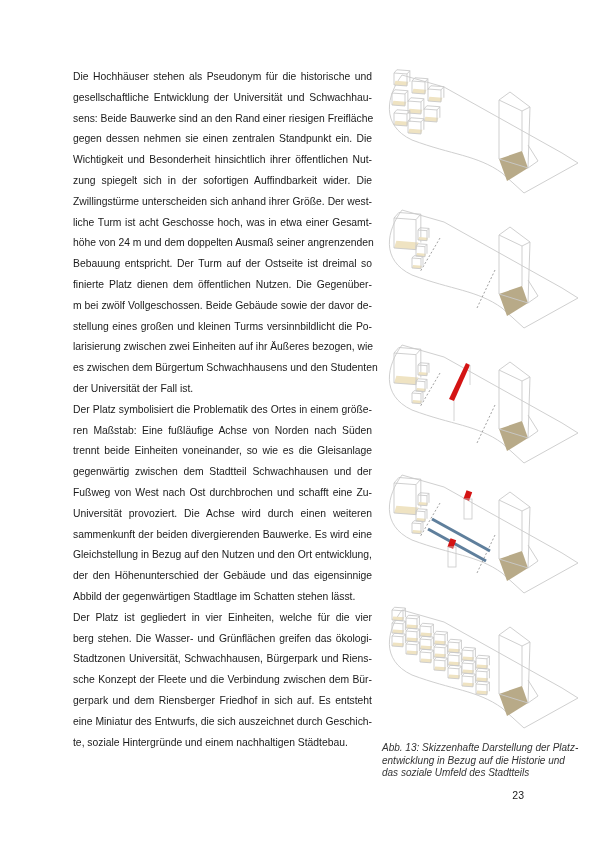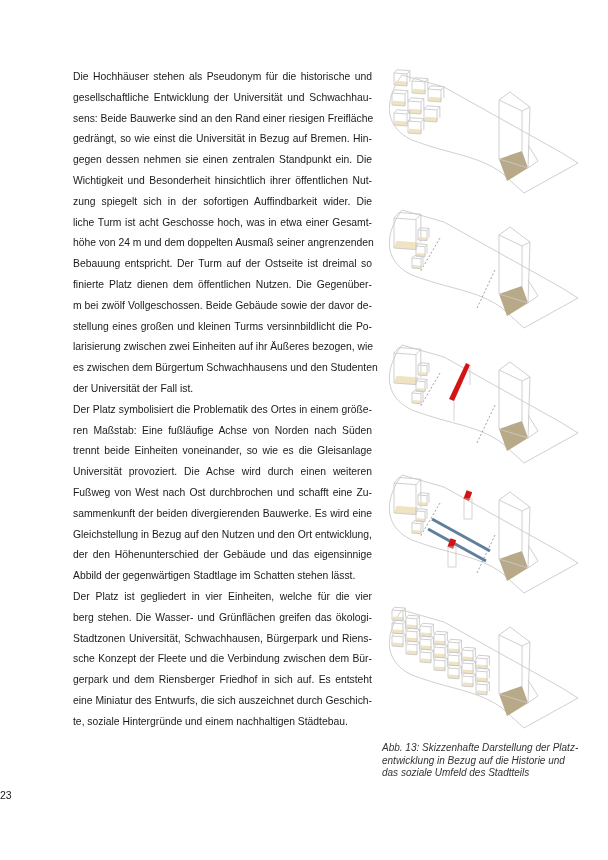--- a/index.html
+++ b/index.html
@@ -1,53 +1,54 @@
 <!DOCTYPE html>
 <html><head>
 <meta charset="utf-8">
 <style>
   html, body { margin: 0; padding: 0; background: #ffffff; }
   body { width: 608px; height: 860px; position: relative; overflow: hidden; font-family: "Liberation Sans", "DejaVu Sans", sans-serif; color: #1a1a1a; }
   .page { position: absolute; left: 0; top: 0; width: 608px; height: 860px; background: #fff; padding-left: 12px; }
   .body-text { position: absolute; left: 73px; top: 67px; width: 299px; font-size: 10.35px; line-height: 20.8px; text-align: justify; letter-spacing: 0; }
   .body-text .line { display: block; height: 20.8px; white-space: nowrap; text-align-last: justify; }
   .body-text .line.last { text-align-last: left; }
-  .page-number { position: absolute; left: 0; width: 524px; top: 789px; text-align: left; font-size: 10.5px; }
+  .page-number { position: absolute; left: 0; width: 524px; top: 789px; text-align: right; font-size: 10.5px; }
   .figure { position: absolute; left: 382px; top: 55px; width: 200px; height: 690px; }
   .figure svg { position: absolute; left: 0; width: 200px; }
   .caption { position: absolute; left: 382px; top: 742px; width: 170px; font-style: italic; font-size: 10px; line-height: 12.6px; color: #333; text-align: justify; }
   .caption .line { display: block; white-space: nowrap; text-align-last: justify; }
   .caption .line.last { text-align-last: left; }
 </style>
 </head>
 <body>
 
 <div class="page">
   <div class="body-text" id="body-text">
       <span class="line">Die Hochhäuser stehen als Pseudonym für die historische und</span>
       <span class="line">gesellschaftliche Entwicklung der Universität und Schwachhau-</span>
       <span class="line">sens: Beide Bauwerke sind an den Rand einer riesigen Freifläche</span>
-      <span class="line">gedrängt, so wie einst die Universität in Bezug auf Bremen. Hin-</span>
       <span class="line">gegen dessen nehmen sie einen zentralen Standpunkt ein. Die</span>
       <span class="line">Wichtigkeit und Besonderheit hinsichtlich ihrer öffentlichen Nut-</span>
       <span class="line">zung spiegelt sich in der sofortigen Auffindbarkeit wider. Die</span>
+      <span class="line">Zwillingstürme unterscheiden sich anhand ihrer Größe. Der west-</span>
       <span class="line">liche Turm ist acht Geschosse hoch, was in etwa einer Gesamt-</span>
       <span class="line">höhe von 24 m und dem doppelten Ausmaß seiner angrenzenden</span>
       <span class="line">Bebauung entspricht. Der Turm auf der Ostseite ist dreimal so</span>
       <span class="line">finierte Platz dienen dem öffentlichen Nutzen. Die Gegenüber-</span>
       <span class="line">m bei zwölf Vollgeschossen. Beide Gebäude sowie der davor de-</span>
       <span class="line">stellung eines großen und kleinen Turms versinnbildlicht die Po-</span>
       <span class="line">larisierung zwischen zwei Einheiten auf ihr Äußeres bezogen, wie</span>
       <span class="line">es zwischen dem Bürgertum Schwachhausens und den Studenten</span>
       <span class="line last">der Universität der Fall ist.</span>
       <span class="line">Der Platz symbolisiert die Problematik des Ortes in einem größe-</span>
       <span class="line">ren Maßstab: Eine fußläufige Achse von Norden nach Süden</span>
       <span class="line">trennt beide Einheiten voneinander, so wie es die Gleisanlage</span>
+      <span class="line">gegenwärtig zwischen dem Stadtteil Schwachhausen und der</span>
+      <span class="line">Fußweg von West nach Ost durchbrochen und schafft eine Zu-</span>
       <span class="line">Universität provoziert. Die Achse wird durch einen weiteren</span>
-      <span class="line">Fußweg von West nach Ost durchbrochen und schafft eine Zu-</span>
       <span class="line">sammenkunft der beiden divergierenden Bauwerke. Es wird eine</span>
       <span class="line">Gleichstellung in Bezug auf den Nutzen und den Ort entwicklung,</span>
       <span class="line">der den Höhenunterschied der Gebäude und das eigensinnige</span>
       <span class="line last">Abbild der gegenwärtigen Stadtlage im Schatten stehen lässt.</span>
       <span class="line">Der Platz ist gegliedert in vier Einheiten, welche für die vier</span>
       <span class="line">berg stehen. Die Wasser- und Grünflächen greifen das ökologi-</span>
       <span class="line">Stadtzonen Universität, Schwachhausen, Bürgerpark und Riens-</span>
       <span class="line">sche Konzept der Fleete und die Verbindung zwischen dem Bür-</span>
       <span class="line">gerpark und dem Riensberger Friedhof in sich auf. Es entsteht</span>
       <span class="line">eine Miniatur des Entwurfs, die sich auszeichnet durch Geschich-</span>

